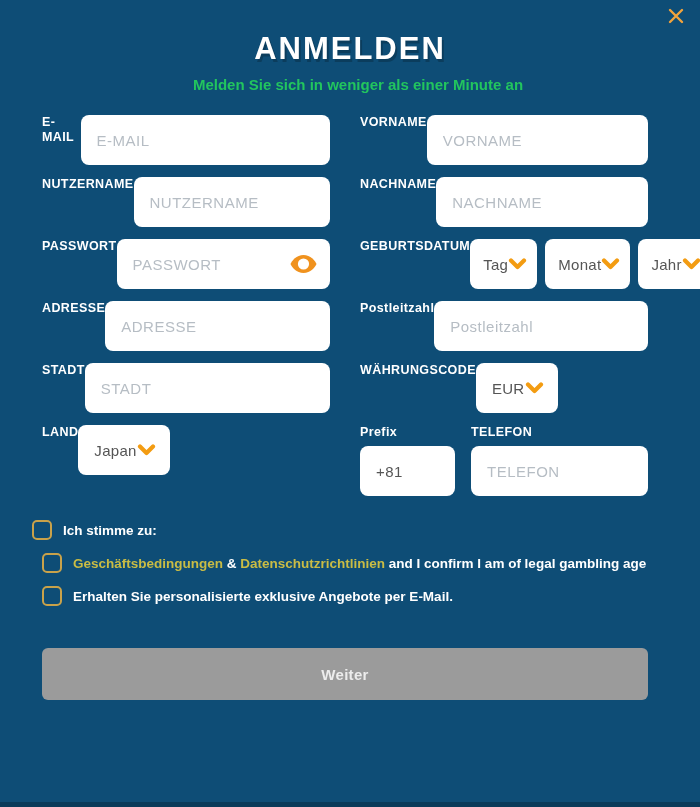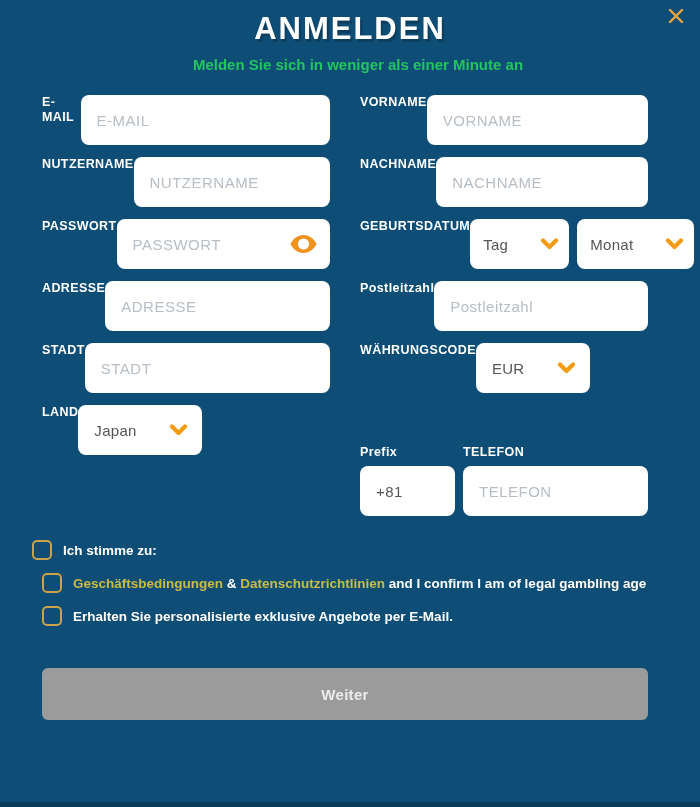--- a/index.html
+++ b/index.html
@@ -10,21 +10,21 @@
     font-family: "Liberation Sans", sans-serif;
     position: relative;
     overflow: hidden;
   }
   .close-btn {
     position: absolute; top: 5px; right: 13px;
     width: 22px; height: 22px;
     display: flex; align-items: center; justify-content: center;
     cursor: pointer;
   }
-  .header { text-align: center; padding-top: 11px; }
+  .header { text-align: center; padding-top: 31px; }
   .title {
     color: #ffffff; font-size: 31px; font-weight: 800;
     letter-spacing: 2px; margin: 0;
     text-shadow: 2px 3px 0 rgba(8,42,64,0.45);
   }
   .subtitle {
     color: #22c55e; font-size: 15px; font-weight: bold;
     margin-top: 9px;
     margin-left: 16px;
   }
@@ -40,28 +40,28 @@
     border: none; border-radius: 8px;
     background: #ffffff; padding: 0 16px;
     font-size: 15px; color: #555555;
     font-family: inherit; letter-spacing: 0.5px;
     outline: none;
   }
   .text-input::placeholder { color: #b6bdc4; letter-spacing: 0.5px; }
   .select-box {
     height: 50px; border-radius: 8px; background: #ffffff;
     display: flex; align-items: center; justify-content: space-between;
-    padding: 0 14px 0 16px; cursor: pointer; gap: 32px;
+    padding: 0 14px 0 16px; cursor: pointer;
   }
   .select-box .val { color: #555555; font-size: 15px; letter-spacing: 0.3px; }
   .date-row { display: flex; gap: 8px; }
   .date-row .select-box { flex: 1; padding: 0 10px 0 13px; }
   .pw-wrap { position: relative; }
   .eye-btn { position: absolute; right: 13px; top: 16px; cursor: pointer; line-height: 0; }
-  .phone-row { display: flex; gap: 8px; margin-top: 40px; }
+  .phone-row { display: flex; gap: 16px; }
   .phone-col { display: flex; flex-direction: column; }
   .phone-col.prefix { width: 95px; }
   .phone-col.tel { flex: 1; }
   .consents { margin: 24px 32px 0; }
   .consent-row { display: flex; align-items: center; margin-bottom: 13px; }
   .consent-row.indent { margin-left: 10px; }
   .checkbox {
     width: 20px; height: 20px; flex: none;
     border: 2px solid #C9A24A; border-radius: 5px;
     background: transparent; cursor: pointer;

